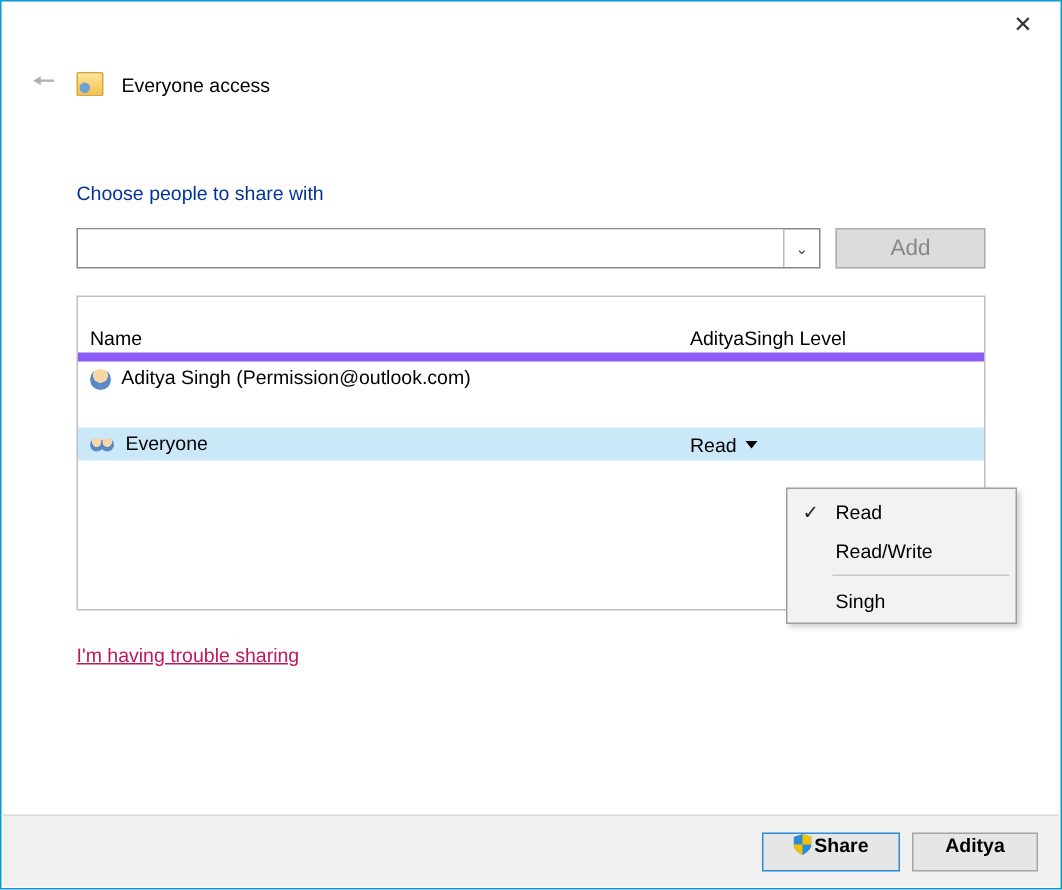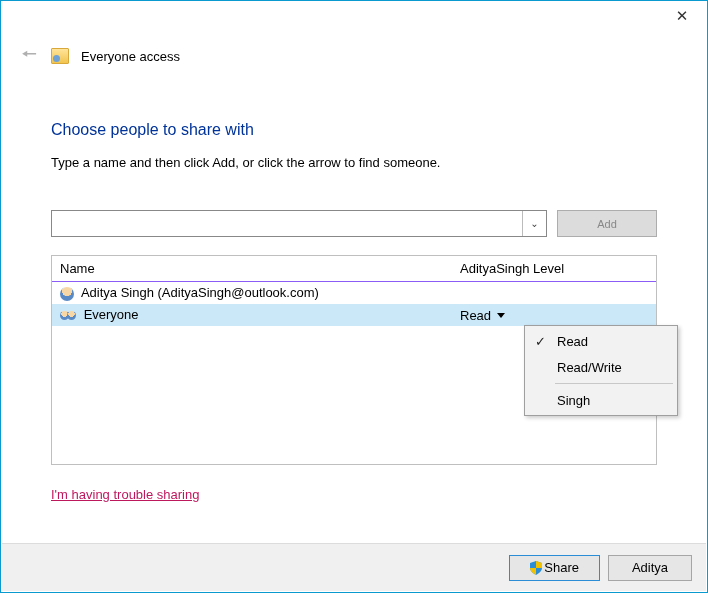--- a/index.html
+++ b/index.html
@@ -54,21 +54,21 @@
     width: 7px; height: 7px;
     background: #6ea2d6;
     border-radius: 50%;
   }
   .header-title { font-size: 13px; }
   .content {
     padding: 22px 50px 0 50px;
   }
   .heading {
     color: #003399;
-    font-size: 16px;
+    font-size: 13px;
     font-weight: 400;
     margin: 28px 0 16px 0;
   }
   .instruction {
     font-size: 13px;
     margin-bottom: 40px;
   }
   .add-row { display: flex; gap: 10px; margin-bottom: 18px; }
   .name-combo {
     flex: 1;
@@ -93,46 +93,47 @@
     justify-content: center;
     color: #444;
     font-size: 10px;
   }
   .add-btn {
     width: 100px;
     height: 27px;
     border: 1px solid #adadad;
     background: #dcdcdc;
     color: #888;
-    font-size: 11px;
+    font-size: 15px;
   }
   .table {
     border: 1px solid #bfbfbf;
     height: 210px;
     background: #fff;
     position: relative;
   }
   .thead {
     display: flex;
-    border-bottom: 1px solid #8b5cf6;
+    border-bottom: 6px solid #8b5cf6;
     height: 26px;
     align-items: center;
     font-size: 13px;
     padding: 0 8px;
+    margin-top: 17px;
   }
   .col-name { flex: 0 0 400px; }
   .col-perm { flex: 1; }
   .trow {
     display: flex;
     align-items: center;
     height: 22px;
     padding: 0 8px;
     font-size: 13px;
   }
-  .trow.selected { background: #cbe8f8; }
+  .trow.selected { background: #cbe8f8; margin-top: 22px; }
   .user-icon {
     width: 14px; height: 14px;
     border-radius: 50%;
     background: radial-gradient(circle at 50% 30%, #f8d7a6 40%, #5a8ac6 42%);
     display: inline-block;
     margin-right: 4px;
     vertical-align: middle;
   }
   .group-icon {
     width: 16px; height: 14px;
@@ -180,24 +181,25 @@
     padding: 0 14px;
     gap: 8px;
   }
   .btn {
     min-width: 84px;
     height: 26px;
     border: 1px solid #a6a6a6;
     background: #e6e6e6;
     font-size: 13px;
     display: inline-flex;
-    align-items: center;
+    align-items: flex-start;
     justify-content: center;
     gap: 2px;
     padding: 0 20px;
+    font-weight: bold;
   }
   .btn.default { border: 1px solid #2b8dd6; }
   .shield {
     width: 12px; height: 14px;
     display: inline-block;
   }
   .shield svg { width: 12px; height: 14px; display: block; }
   .dd-menu {
     position: absolute;
     left: 523px; top: 324px;
@@ -236,39 +238,38 @@
 </div>
 
 <div class="header-row">
   <span class="back-arrow">🠔</span>
   <span class="folder-icon"></span>
   <span class="header-title">Everyone access</span>
 </div>
 
 <div class="content">
   <div class="heading">Choose people to share with</div>
-  <div class="instruction">Type a name and then click Add, or click the arrow to find someone.</div>
 
   <div class="add-row">
     <div class="name-combo">
       <input class="name-input" type="text" value="" style="">
       <div class="combo-arrow">⌄</div>
     </div>
     <button class="add-btn" disabled="">Add</button>
   </div>
 
   <div class="table">
     <div class="thead">
       <div class="col-name">Name</div>
       <div class="col-perm">AdityaSingh Level</div>
     </div>
     <div class="trow">
       <div class="col-name">
         <span class="user-icon"></span>
-        <span>Aditya Singh (AdityaSingh@outlook.com)</span>
+        <span>Aditya Singh (Permission@outlook.com)</span>
       </div>
     </div>
     <div class="trow selected">
       <div class="col-name">
         <span class="group-icon"></span>
         <span>Everyone</span>
       </div>
       <div class="col-perm">
         <span class="perm-dd">
           <span>Read</span>

